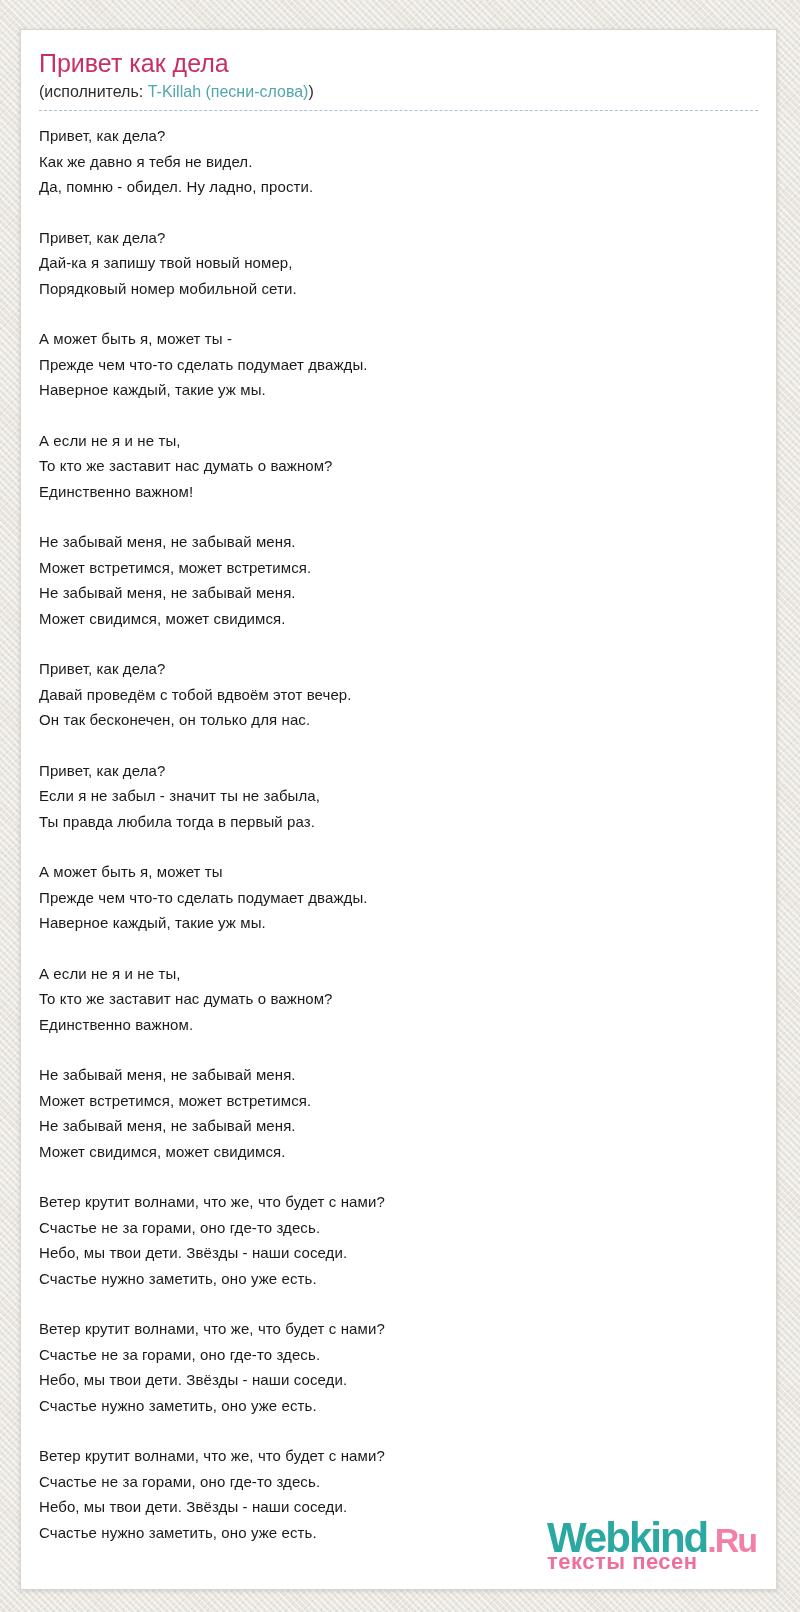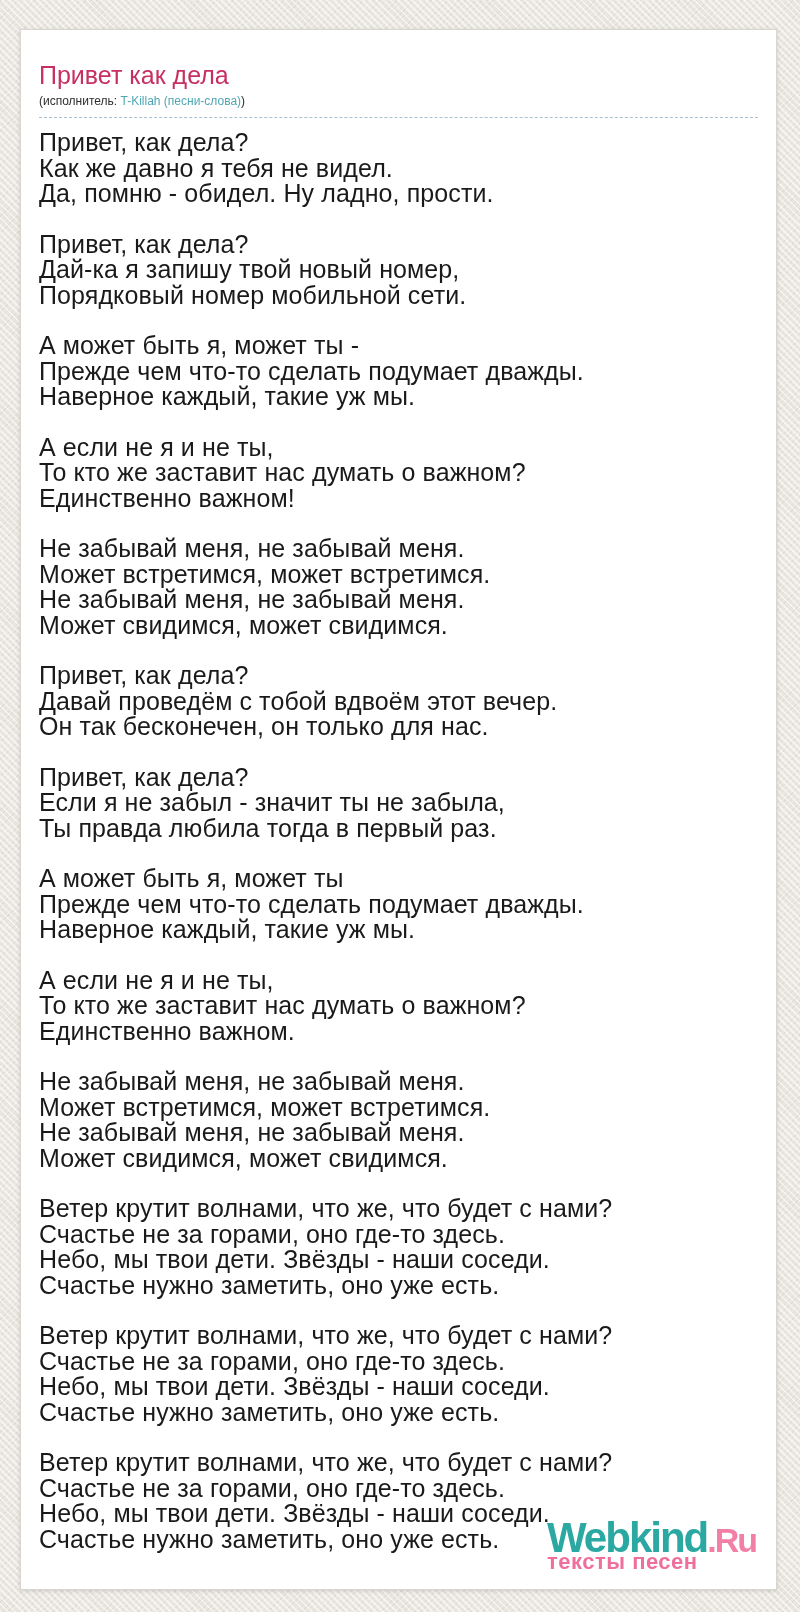--- a/index.html
+++ b/index.html
@@ -10,39 +10,39 @@
     background-image:
       repeating-linear-gradient(45deg, rgba(255,255,255,.55) 0 2px, rgba(255,255,255,0) 2px 5px),
       repeating-linear-gradient(-45deg, rgba(203,197,188,.30) 0 1px, rgba(203,197,188,0) 1px 4px);
   }
   .card{
     position:absolute;left:20px;top:29px;width:757px;height:1561px;
     box-sizing:border-box;
     background:var(--card-bg,#fff);
     border:1px solid #d9d5cf;
     box-shadow:0 1px 4px rgba(0,0,0,.14);
-    padding:26px 18px 0 18px;
+    padding:14px 18px 0 18px;
   }
   .song-title{
     margin:4px 0 4px 0;
     font-size:25px;font-weight:normal;line-height:1.2;
     color:var(--title-color,#c73060);
   }
   .artist-line{
-    margin:0;font-size:12px;line-height:1.2;color:#2e2e2e;
+    margin:0;font-size:16px;line-height:1.2;color:#2e2e2e;
     padding-bottom:9px;
     border-bottom:1px dashed var(--divider-color,#a9c0d0);
   }
   .artist-link{
     color:var(--link-color,#4fa6b2);text-decoration:none;cursor:pointer;
   }
   .lyrics{margin-top:12px;}
   .stanza{
     margin:0 0 25px 0;
-    font-size:25px;line-height:25.5px;
+    font-size:15px;line-height:25.5px;
     color:var(--text-color,#1a1a1a);
     letter-spacing:.1px;
   }
   .logo{
     position:absolute;right:20px;bottom:12px;
     text-align:left;line-height:1;cursor:pointer;
   }
   .logo .wordmark{
     font-size:42px;font-weight:bold;letter-spacing:-2px;
     white-space:nowrap;

